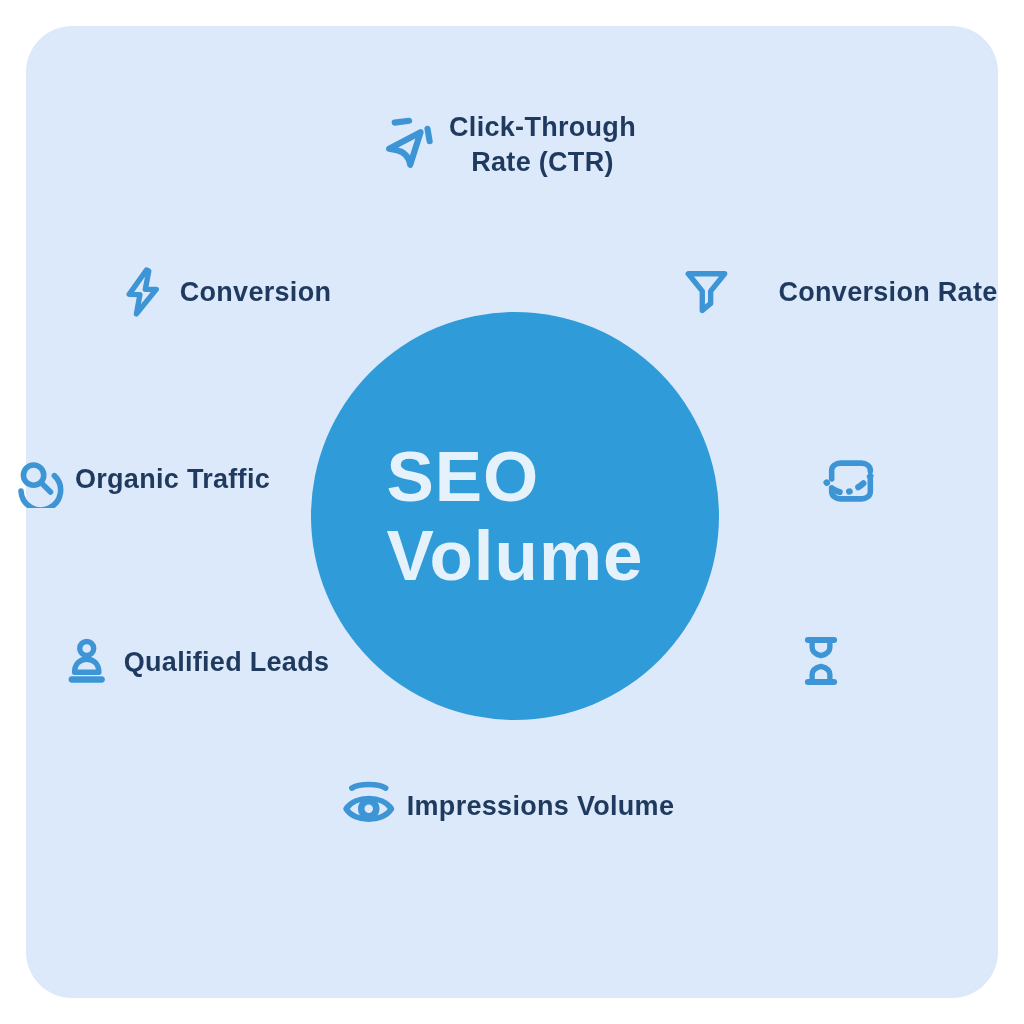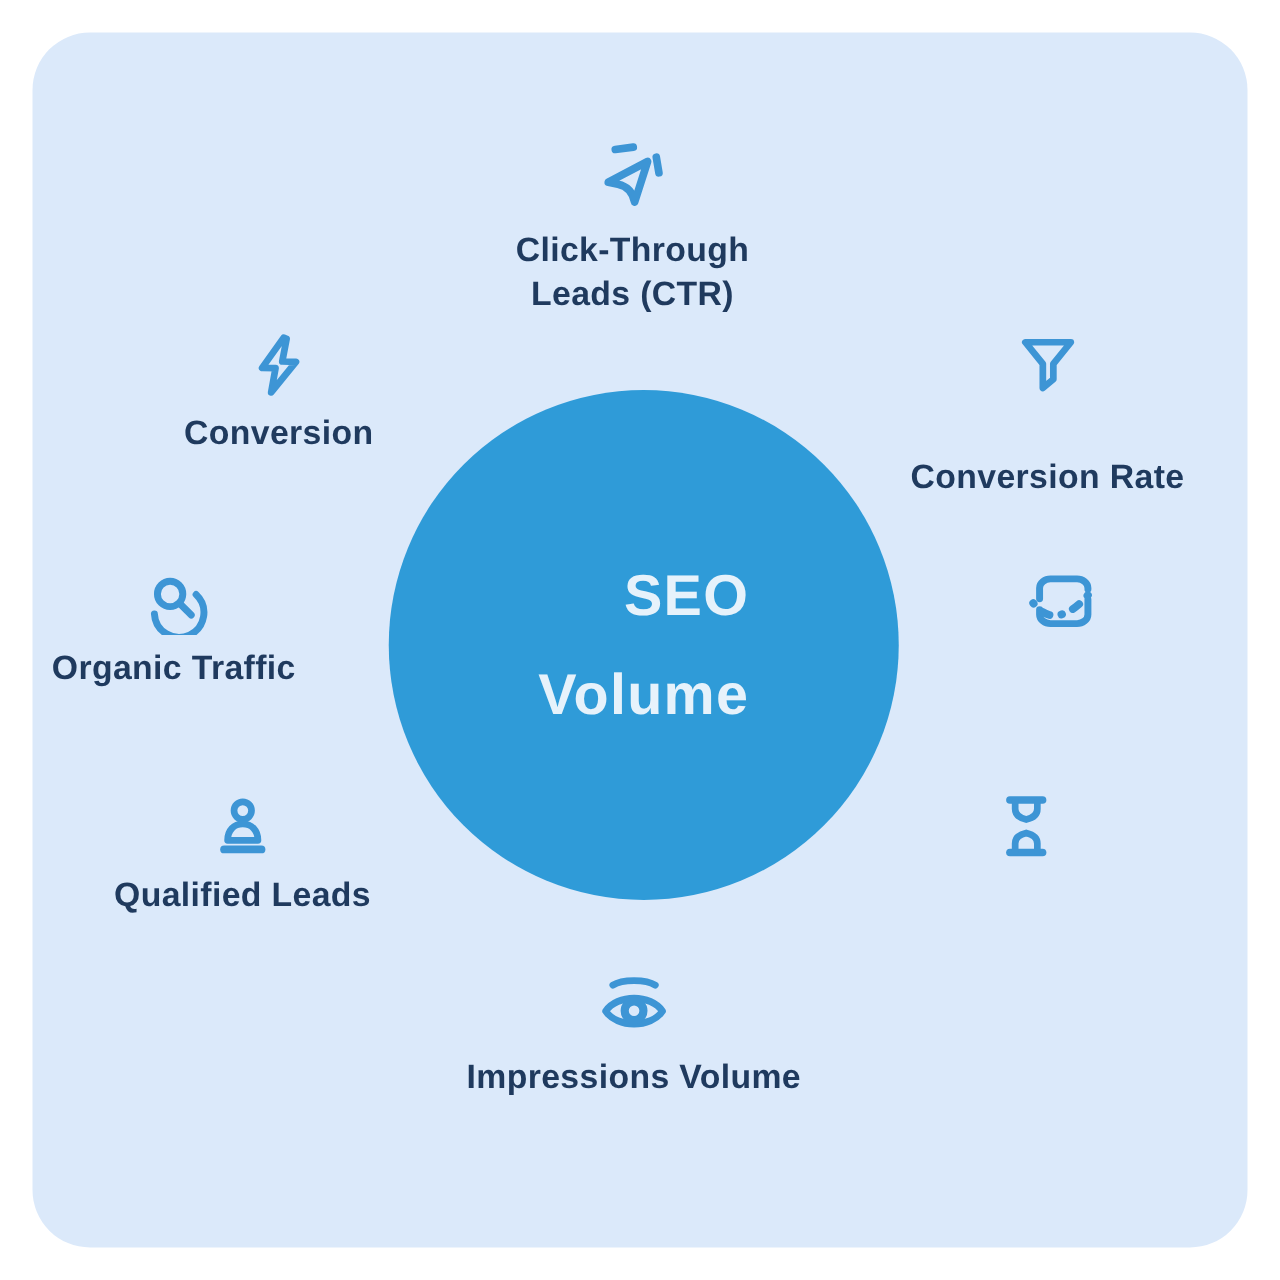--- a/index.html
+++ b/index.html
@@ -9,26 +9,26 @@
   }
   .panel{
     position:absolute;left:26px;top:26px;width:972px;height:972px;
     background:#dbe9fa;border-radius:46px;
   }
   .circle{
     position:absolute;left:311px;top:312px;width:408px;height:408px;border-radius:50%;
     background:#2f9bd8;display:flex;align-items:center;justify-content:center;
   }
   .circle-title{
-    text-align:right;color:#e6f2fb;font-weight:700;font-size:46px;line-height:79px;
+    text-align:left;color:#e6f2fb;font-weight:700;font-size:71px;line-height:79px;
     letter-spacing:1px;
   }
   .circle-title .line{display:block;white-space:nowrap;}
   .node{
-    position:absolute;display:flex;flex-direction:column;align-items:center;gap:9px;
+    position:absolute;display:flex;flex-direction:row;align-items:center;gap:9px;
     transform:translateX(-50%);text-align:center;
   }
   .label{
     color:#1f3a5e;font-weight:700;font-size:27px;line-height:35px;letter-spacing:.3px;
   }
   .label .line{display:block;white-space:nowrap;}
   .icon{display:flex;align-items:center;justify-content:center;}
   .icon svg{display:block;}
   
   #node-ctr{left:506px;top:110px;}
@@ -55,21 +55,21 @@
 <div class="node" id="node-ctr">
   <span class="icon">
     <svg width="64" height="64" viewBox="0 0 24 24" fill="none" stroke="#3d95d5" stroke-width="2.3" stroke-linecap="round" stroke-linejoin="round">
       <path d="M4.9 13.4 L16.7 7.2 L12.8 19.4 C12.3 16.6 10.6 14.6 7.8 14.0 Z"></path>
       <path d="M7.0 3.6 L12.4 2.9"></path>
       <path d="M19.3 5.9 L20.1 10.6"></path>
     </svg>
   </span>
   <span class="label">
     <span class="line">Click-Through</span>
-    <span class="line">Leads (CTR)</span>
+    <span class="line">Rate (CTR)</span>
   </span>
 </div>
 
 <div class="node" id="node-pagespeed">
   <span class="icon">
     <svg width="56" height="56" viewBox="0 0 24 24" fill="none" stroke="#3d95d5" stroke-width="2.3" stroke-linecap="round" stroke-linejoin="round">
       <path d="M13.6 2.6 L6.2 13.0 L10.8 13.1 L9.3 21.4 L17.8 10.9 L13.1 10.8 L14.6 3.0 Z"></path>
     </svg>
   </span>
   <span class="label">

